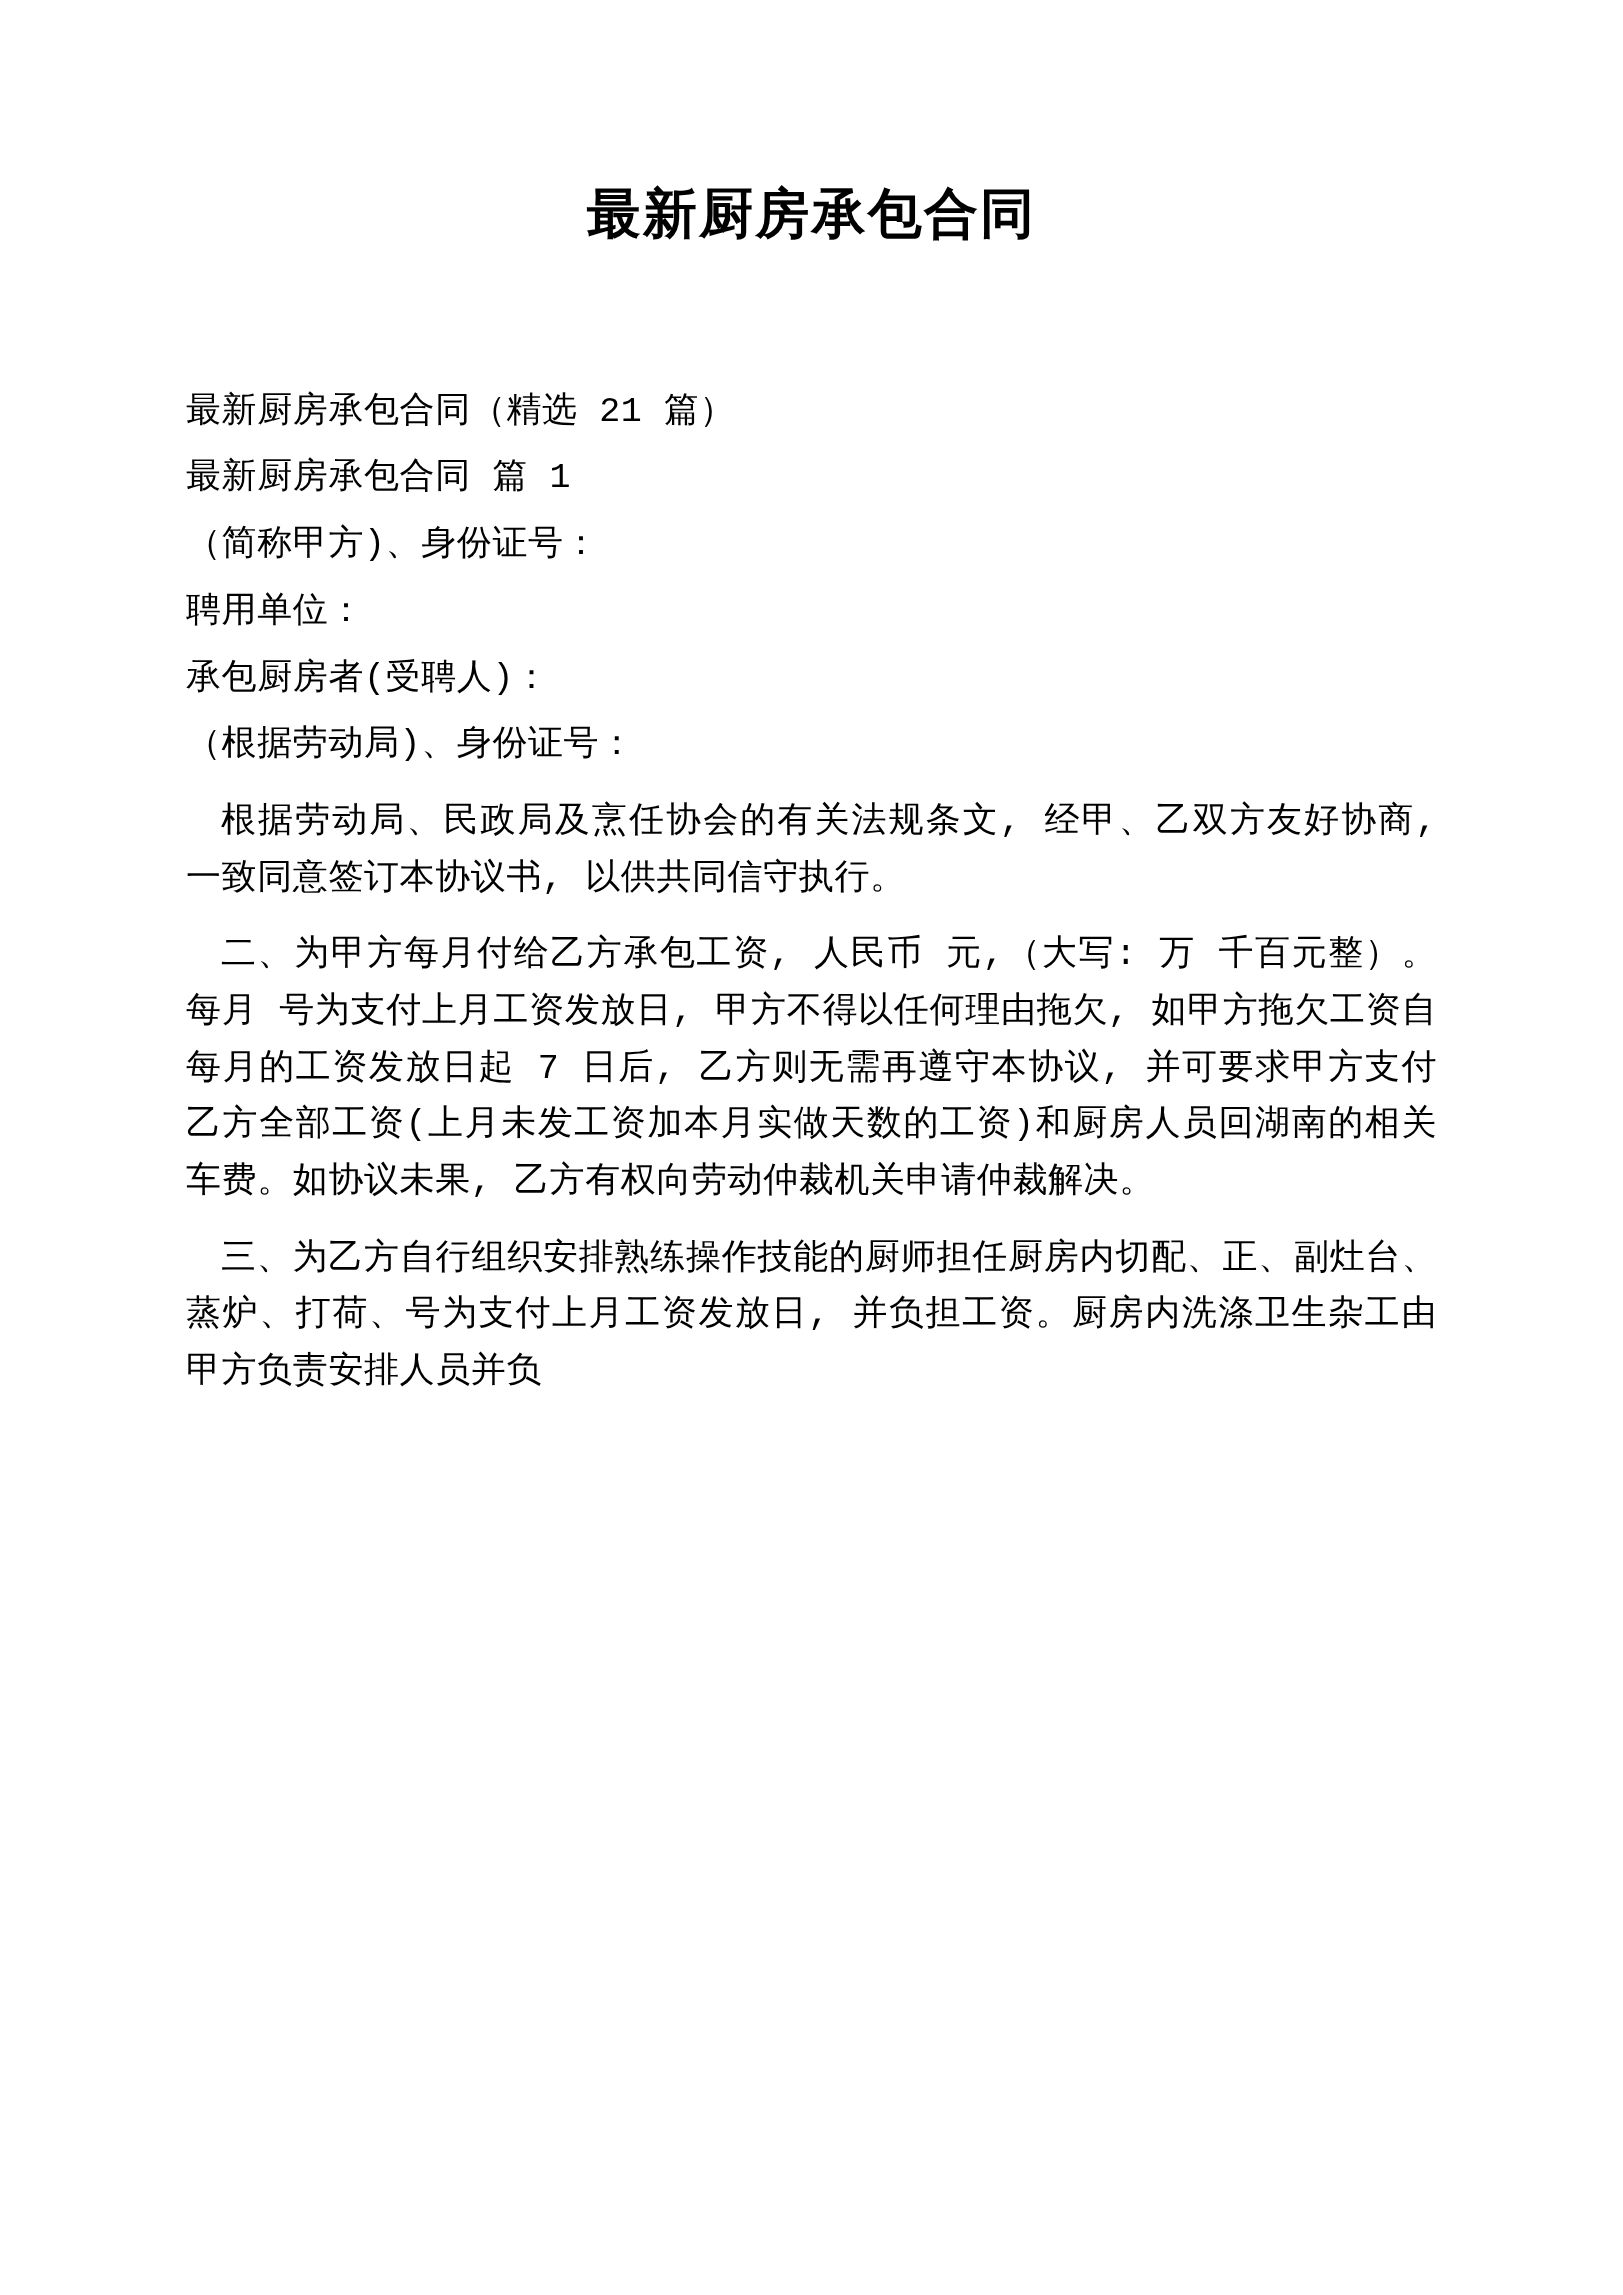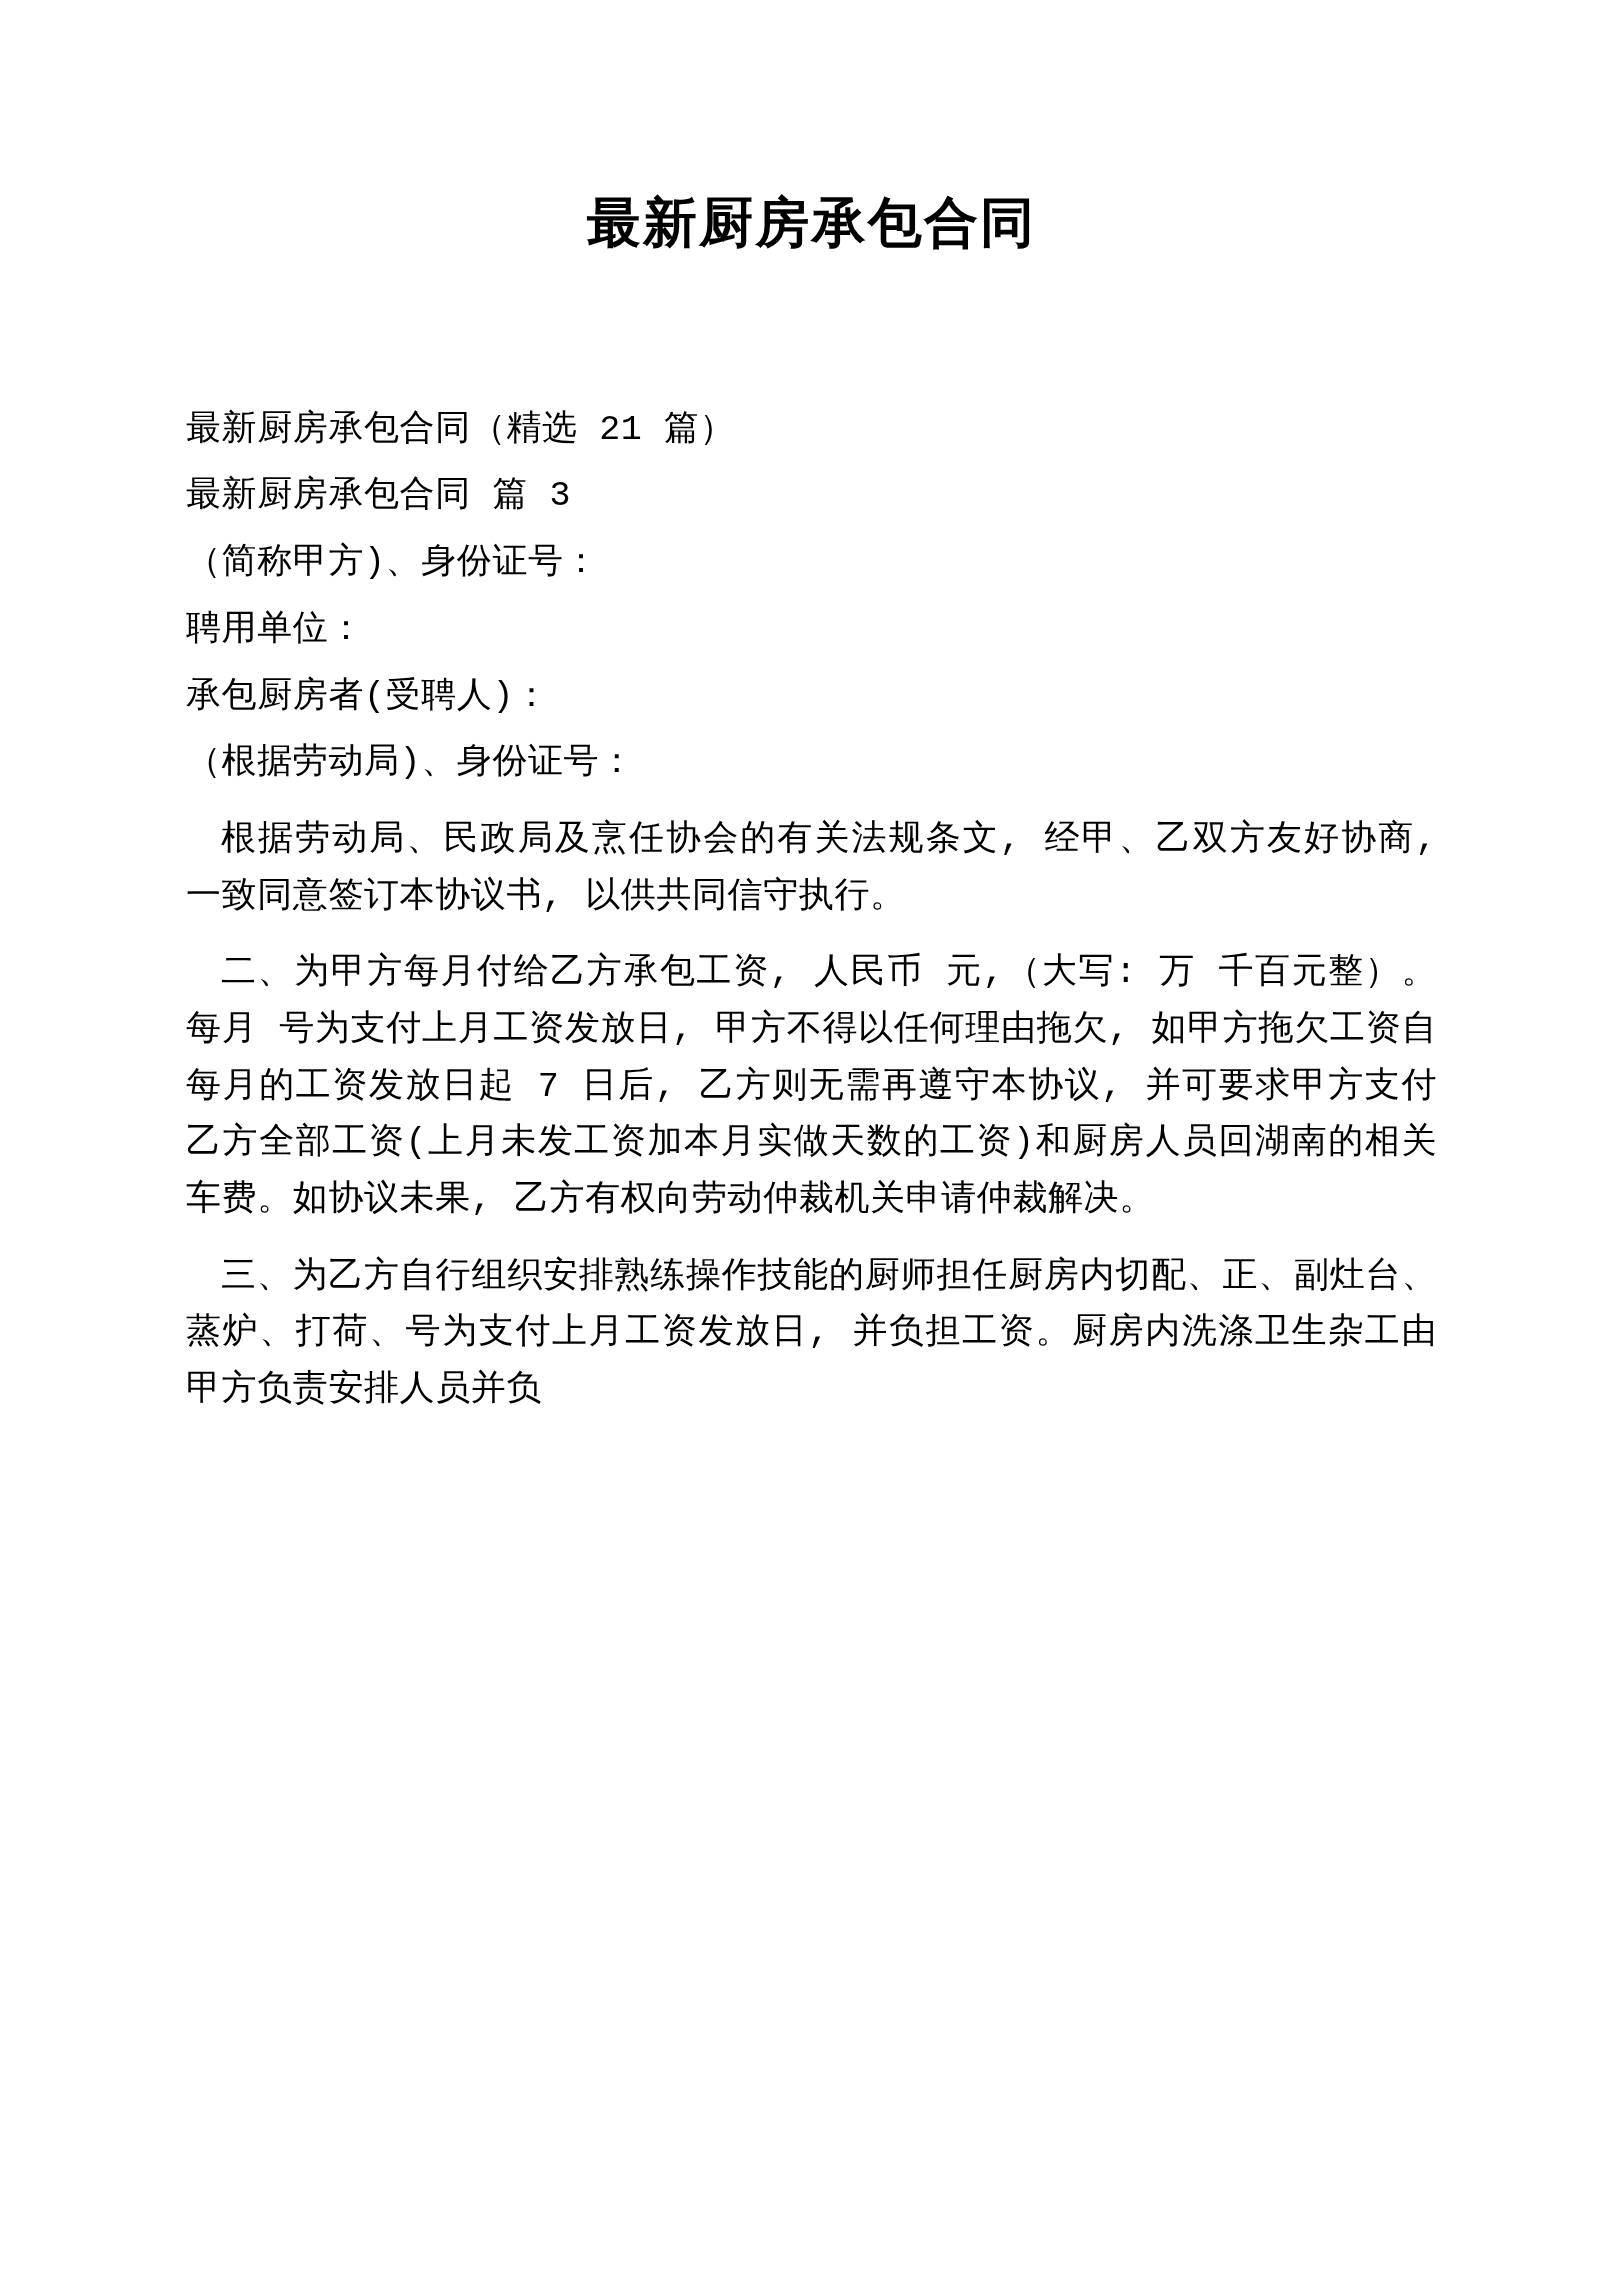--- a/index.html
+++ b/index.html
@@ -18,21 +18,21 @@
     position: relative;
     box-sizing: border-box;
     padding: 0;
     overflow: hidden;
   }
   .doc-title {
     text-align: center;
     font-size: 54px;
     font-weight: bold;
     letter-spacing: 2.2px;
-    margin: 17px;
+    margin: 8px;
     padding-top: 174px;
     line-height: 1.2;
     font-family: "Liberation Serif", "DejaVu Serif", serif;
   }
   .body-block {
     margin: 0 auto;
     width: 1251px;
     padding-top: 129px;
     box-sizing: border-box;
   }
@@ -61,21 +61,21 @@
 </style>
 </head>
 <body>
 
 <div class="page">
 
   <h1 class="doc-title">最新厨房承包合同</h1>
 
   <div class="body-block">
     <p class="para indent-1 tight">最新厨房承包合同（精选 21 篇）</p>
-    <p class="para indent-1 tight">最新厨房承包合同  篇 3</p>
+    <p class="para indent-1 tight">最新厨房承包合同  篇 1</p>
     <p class="para indent-1 tight">（简称甲方)、身份证号：</p>
     <p class="para indent-1 tight">聘用单位：</p>
     <p class="para indent-1 tight">承包厨房者(受聘人)：</p>
     <p class="para indent-1 loose">（根据劳动局)、身份证号：</p>
     <p class="para indent-2 loose">根据劳动局、民政局及烹任协会的有关法规条文, 经甲、乙双方友好协商, 一致同意签订本协议书, 以供共同信守执行。</p>
     <p class="para indent-2 loose">二、为甲方每月付给乙方承包工资, 人民币 元,（大写: 万 千百元整）。每月 号为支付上月工资发放日, 甲方不得以任何理由拖欠, 如甲方拖欠工资自每月的工资发放日起 7 日后, 乙方则无需再遵守本协议, 并可要求甲方支付乙方全部工资(上月未发工资加本月实做天数的工资)和厨房人员回湖南的相关车费。如协议未果, 乙方有权向劳动仲裁机关申请仲裁解决。</p>
     <p class="para indent-2">三、为乙方自行组织安排熟练操作技能的厨师担任厨房内切配、正、副灶台、蒸炉、打荷、号为支付上月工资发放日, 并负担工资。厨房内洗涤卫生杂工由甲方负责安排人员并负</p>
   </div>
 
 </div>

